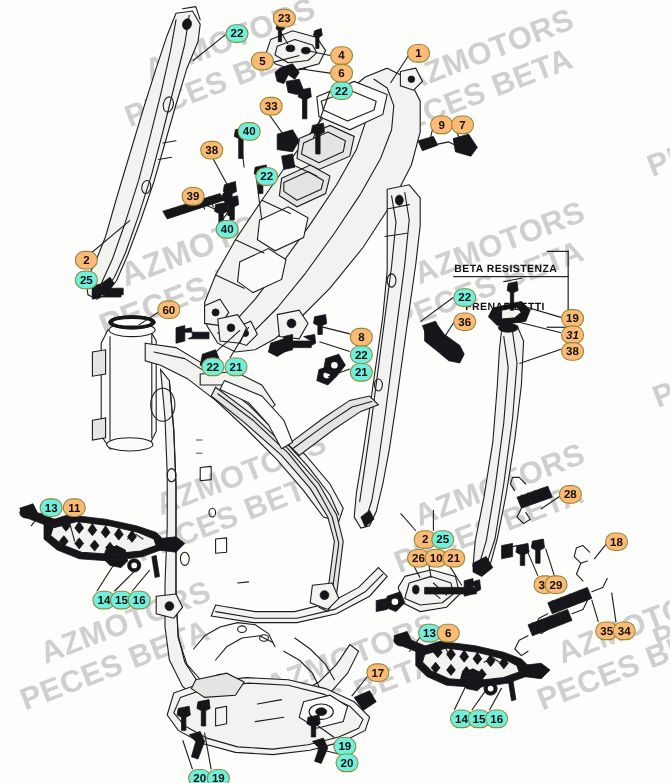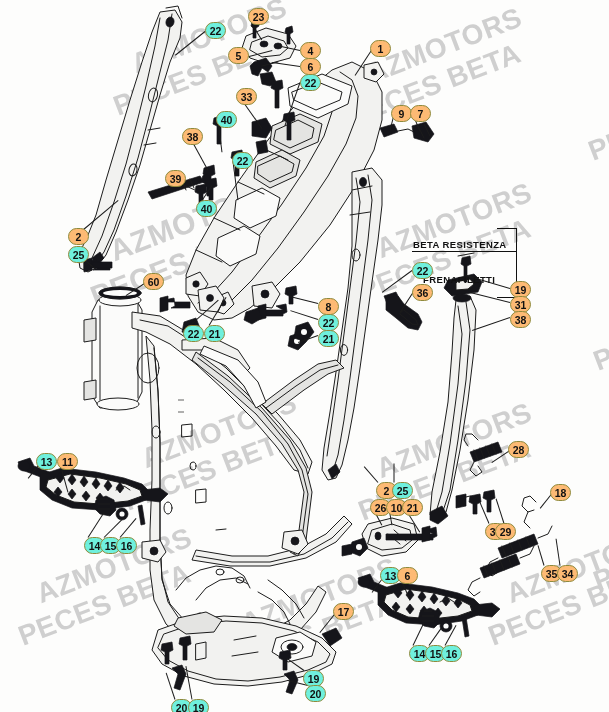--- a/index.html
+++ b/index.html
@@ -528,21 +528,21 @@
       <div class="callout c" style="left: 68px; top: 246px;">25</div>
       <div class="callout y" style="left: 143px; top: 273px;">60</div>
       <div class="callout c" style="left: 183px; top: 325px;">22</div>
       <div class="callout c" style="left: 204px; top: 325px;">21</div>
       <div class="callout y" style="left: 318px; top: 298px;">8</div>
       <div class="callout c" style="left: 318px; top: 314px;">22</div>
       <div class="callout c" style="left: 318px; top: 330px;">21</div>
       <div class="callout c" style="left: 412px; top: 262px;">22</div>
       <div class="callout y" style="left: 412px; top: 284px;">36</div>
       <div class="callout y" style="left: 510px; top: 281px;">19</div>
-      <div class="callout y" style="left: 510px; top: 296px;">31</div>
+      <div class="callout y" style="left: 510px; top: 296px; font-style: italic;">31</div>
       <div class="callout y" style="left: 510px; top: 311px;">38</div>
       <div class="callout c" style="left: 36px; top: 453px;">13</div>
       <div class="callout y" style="left: 57px; top: 453px;">11</div>
       <div class="callout c" style="left: 84px; top: 537px;">14</div>
       <div class="callout c" style="left: 100px; top: 537px;">15</div>
       <div class="callout c" style="left: 116px; top: 537px;">16</div>
       <div class="callout y" style="left: 376px; top: 482px;">2</div>
       <div class="callout c" style="left: 392px; top: 482px;">25</div>
       <div class="callout y" style="left: 370px; top: 499px;">26</div>
       <div class="callout y" style="left: 386px; top: 499px;">10</div>

